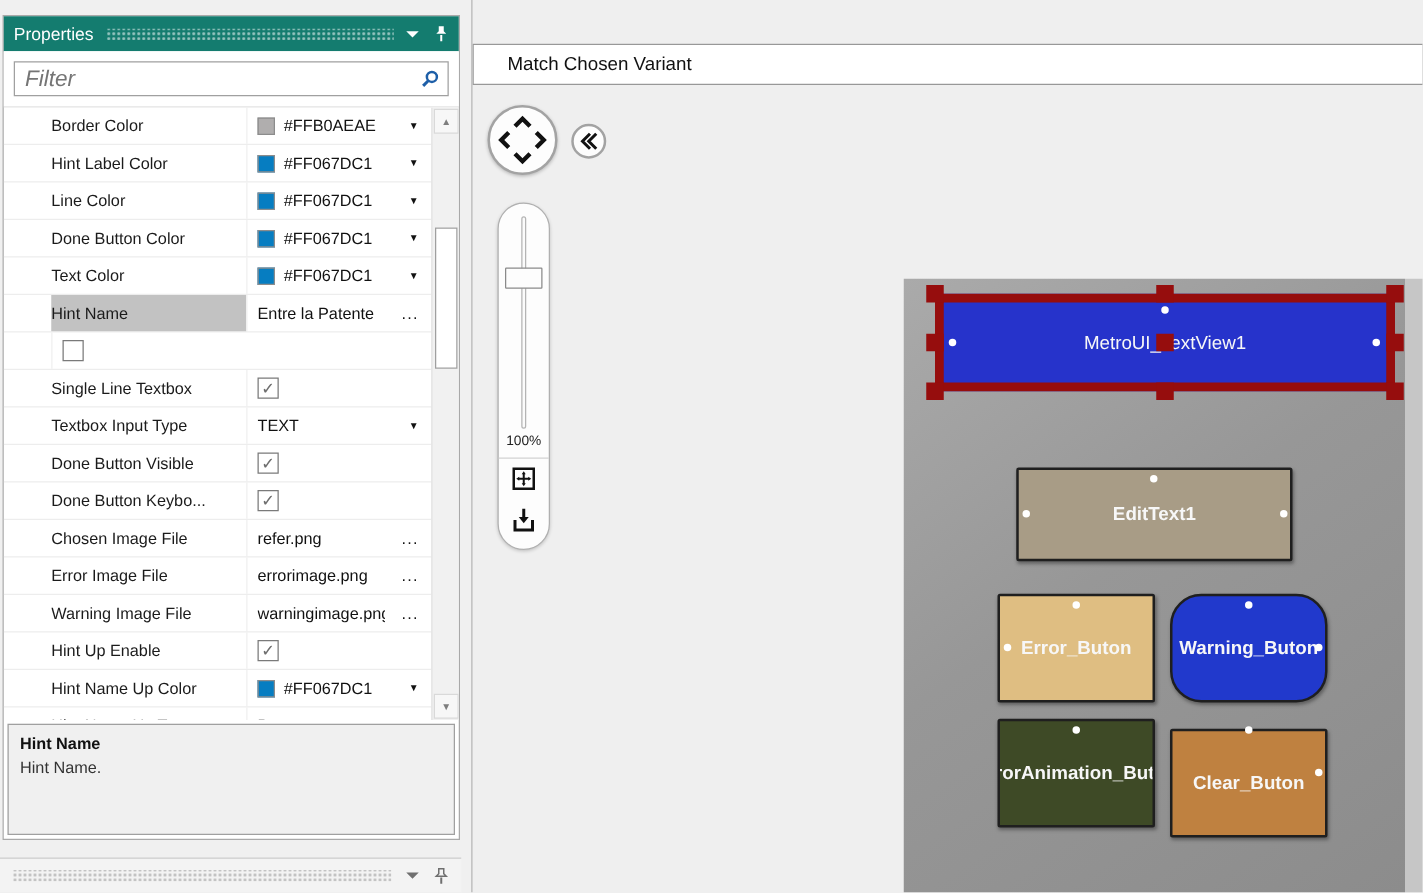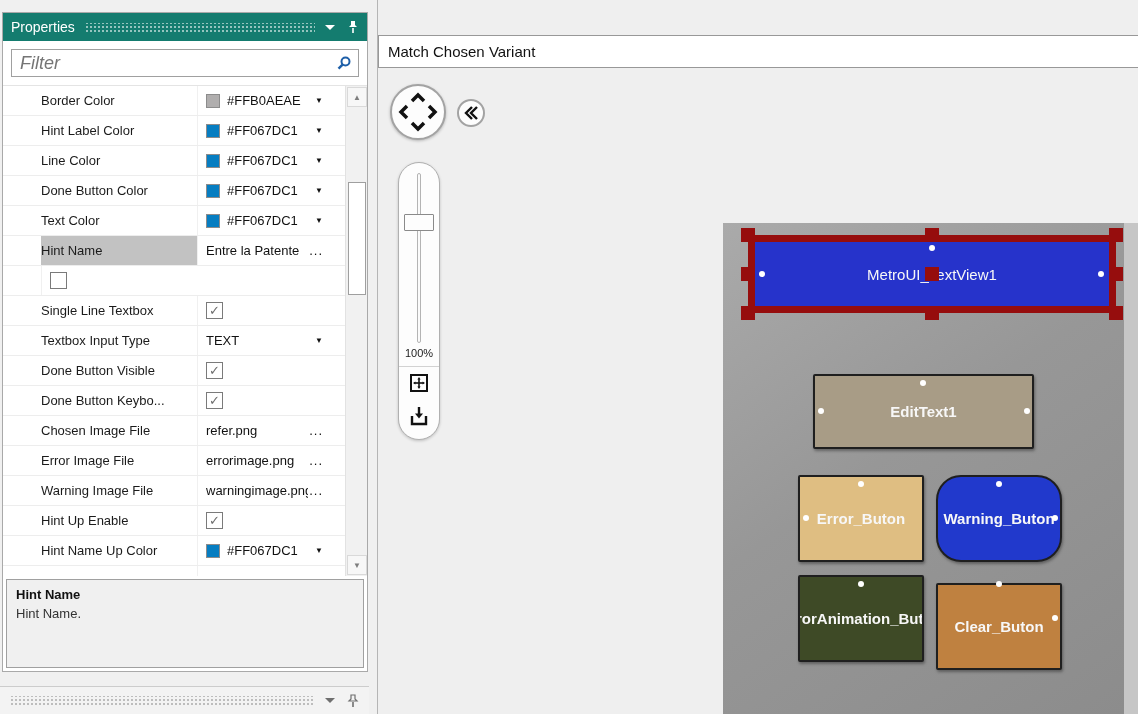--- a/index.html
+++ b/index.html
@@ -21,21 +21,21 @@
     border-top:5px solid #6f6f6f; margin-right:12px; cursor:pointer; }
 
   .filter-wrap { height:44px; display:flex; align-items:center; padding:0 8px; background:#fff; flex:0 0 auto; }
   .filter-box { flex:1; height:28px; border:1px solid #a0a0a0; display:flex; align-items:center; background:#fff; }
   .filter-input { flex:1; border:none; outline:none; font-size:18px; padding:0 8px;
     font-family:"Liberation Sans", sans-serif; color:#222; background:transparent; }
   .filter-input::placeholder { font-style:italic; color:#757575; }
   .search-ico { flex:0 0 auto; margin-right:6px; }
 
   .grid { position:relative; height:491px; overflow:hidden; border-top:1px solid #e4e4e4; flex:0 0 auto; }
-  .row { display:flex; height:30px; border-bottom:1px solid #ededed; padding-right:36px; align-items:stretch; }
+  .row { display:flex; height:30px; border-bottom:1px solid #ededed; padding-right:24px; align-items:stretch; }
   .gut { width:38px; flex:0 0 auto; }
   .lbl { width:156px; flex:0 0 auto; font-size:13px; color:#1b1b1b; display:flex; align-items:center; overflow:hidden; white-space:nowrap; }
   .lbl.sel { background:#c2c2c2; }
   .val { flex:1; display:flex; align-items:center; position:relative; border-left:1px solid #f0f0f0; padding-left:8px; }
   .swatch { width:14px; height:14px; border:1px solid #8c8c8c; margin-right:7px; flex:0 0 auto; }
   .vtext { font-size:13px; color:#111; white-space:nowrap; overflow:hidden; max-width:102px; }
   .dd { position:absolute; right:8px; font-size:8px; color:#111; cursor:pointer; }
   .more { position:absolute; right:8px; font-size:13px; color:#111; cursor:pointer; letter-spacing:1px; }
   .cb { width:17px; height:17px; border:1px solid #7a7a7a; background:#fff; display:flex;
     align-items:center; justify-content:center; font-size:13px; color:#6e6e6e; cursor:pointer; }
@@ -58,21 +58,21 @@
   .dots-gray { flex:1; height:9px;
     background-image:radial-gradient(#bdbdbd 1px, transparent 1.3px);
     background-size:4px 4px; background-position:0 2px; margin-right:12px; }
 
   
   .designer { position:absolute; left:377px; top:0; width:761px; height:714px;
     background:#efefef; border-left:1px solid #b5b5b5; }
   .tab { position:absolute; left:6px; top:4px; height:31px; background:#d6d6d6; color:#5a5a5a;
     font-size:15px; line-height:31px; padding:0 14px; cursor:pointer; }
   .match-bar { position:absolute; left:0; top:35px; width:761px; height:33px; background:#ffffff;
-    border:1px solid #989898; font-size:15px; color:#111; line-height:31px; padding-left:9px; }
+    border:1px solid #989898; font-size:15px; color:#111; line-height:31px; padding-left:27px; }
 
   
   .nav-pad { position:absolute; left:12px; top:84px; width:56px; height:56px; border-radius:50%;
     background:#fdfdfd; border:2px solid #a3a3a3; box-shadow:0 1px 3px rgba(0,0,0,.25); cursor:pointer; }
   .collapse-btn { position:absolute; left:79px; top:99px; width:28px; height:28px; border-radius:50%;
     background:#fdfdfd; border:2px solid #a3a3a3; display:flex; align-items:center; justify-content:center; cursor:pointer; }
 
   
   .zoom-pill { position:absolute; left:20px; top:162px; width:42px; height:278px; background:#fdfdfd;
     border:1px solid #b0b0b0; border-radius:21px; box-shadow:0 1px 3px rgba(0,0,0,.2); }

